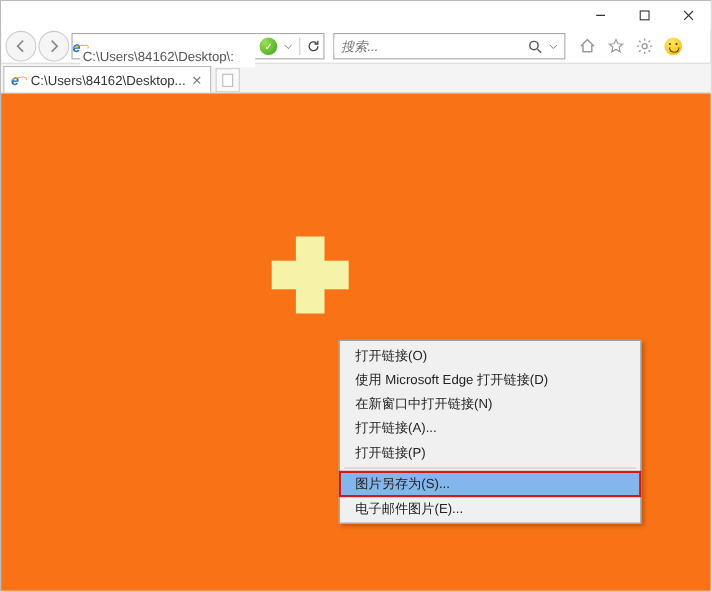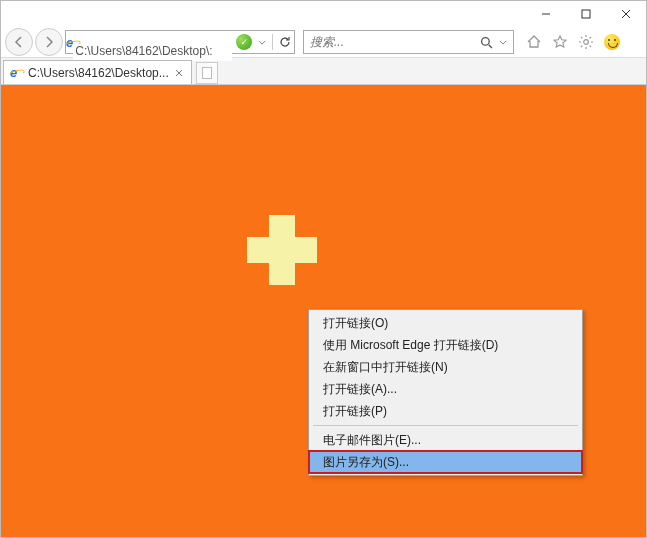--- a/index.html
+++ b/index.html
@@ -171,18 +171,18 @@
         <div class="h"></div>
     </div>
 
     <div class="ctxmenu" id="ctxmenu">
         <div class="ctxitem">打开链接(O)</div>
         <div class="ctxitem">使用 Microsoft Edge 打开链接(D)</div>
         <div class="ctxitem">在新窗口中打开链接(N)</div>
         <div class="ctxitem">打开链接(A)...</div>
         <div class="ctxitem">打开链接(P)</div>
         <div class="ctxsep"></div>
+        <div class="ctxitem hl">图片另存为(S)...</div>
         <div class="ctxitem">电子邮件图片(E)...</div>
-        <div class="ctxitem hl">图片另存为(S)...</div>
       </div>
   </div>
 
 </div>
 
 </body></html>

